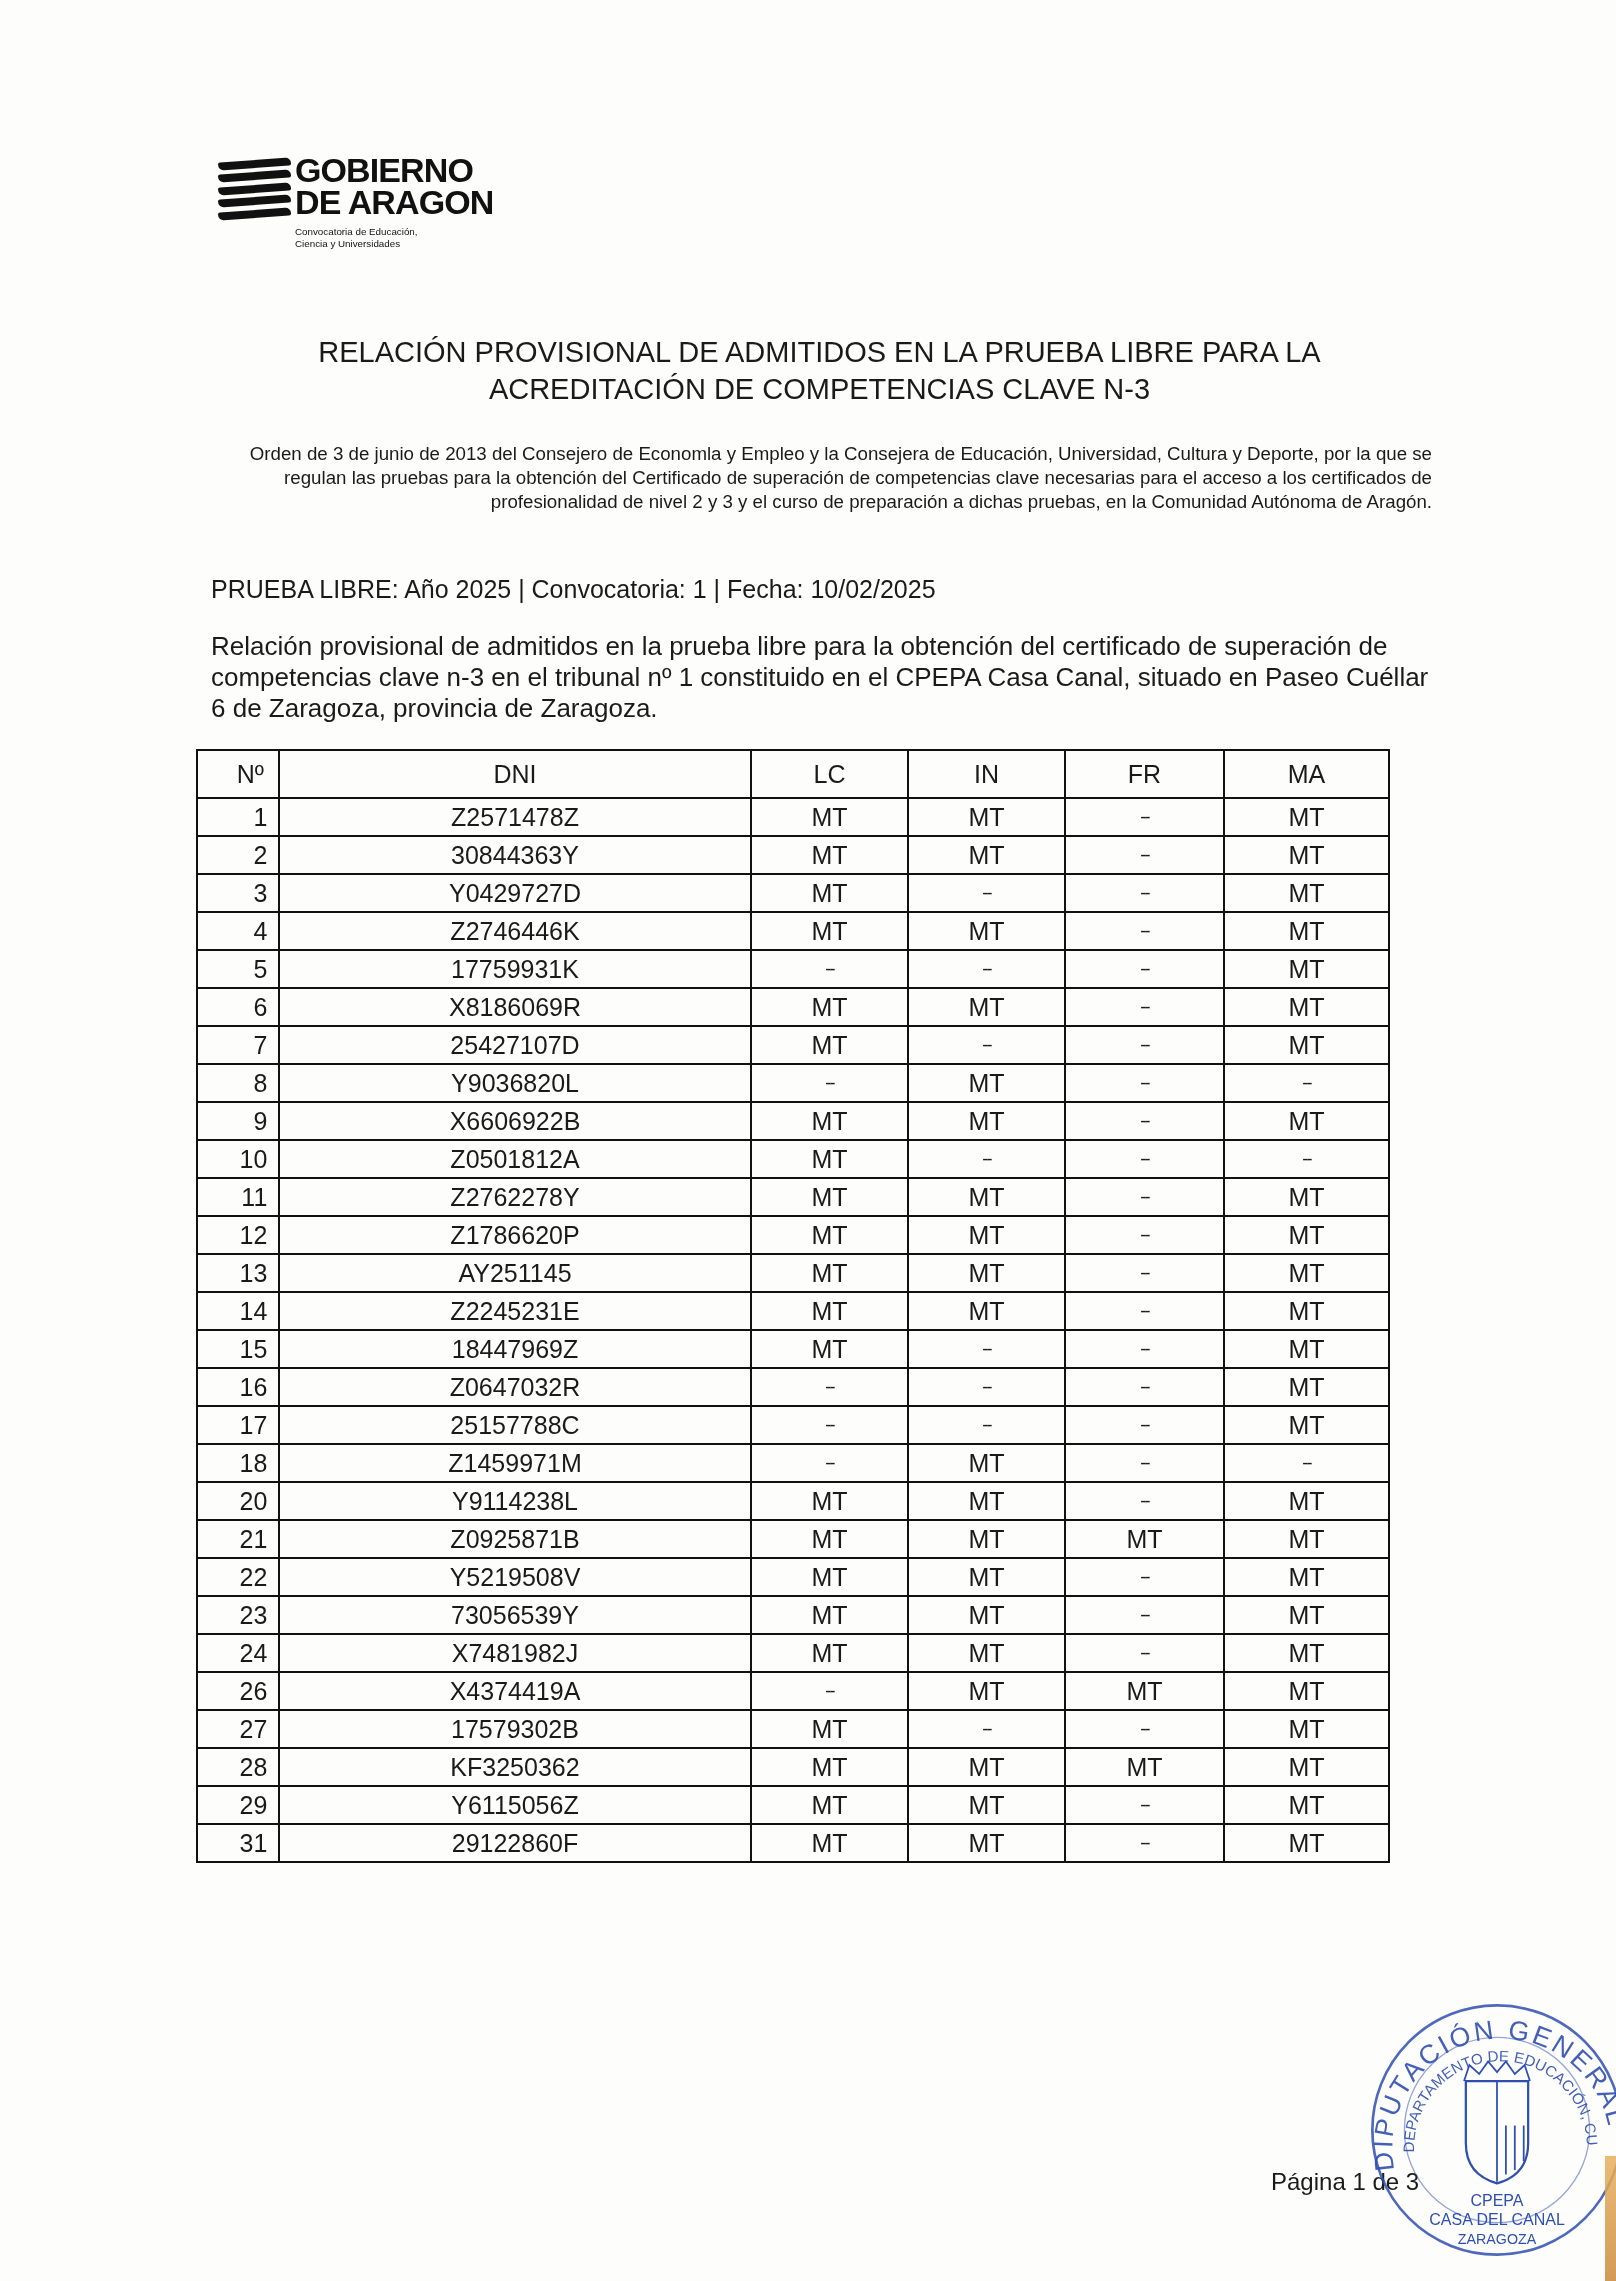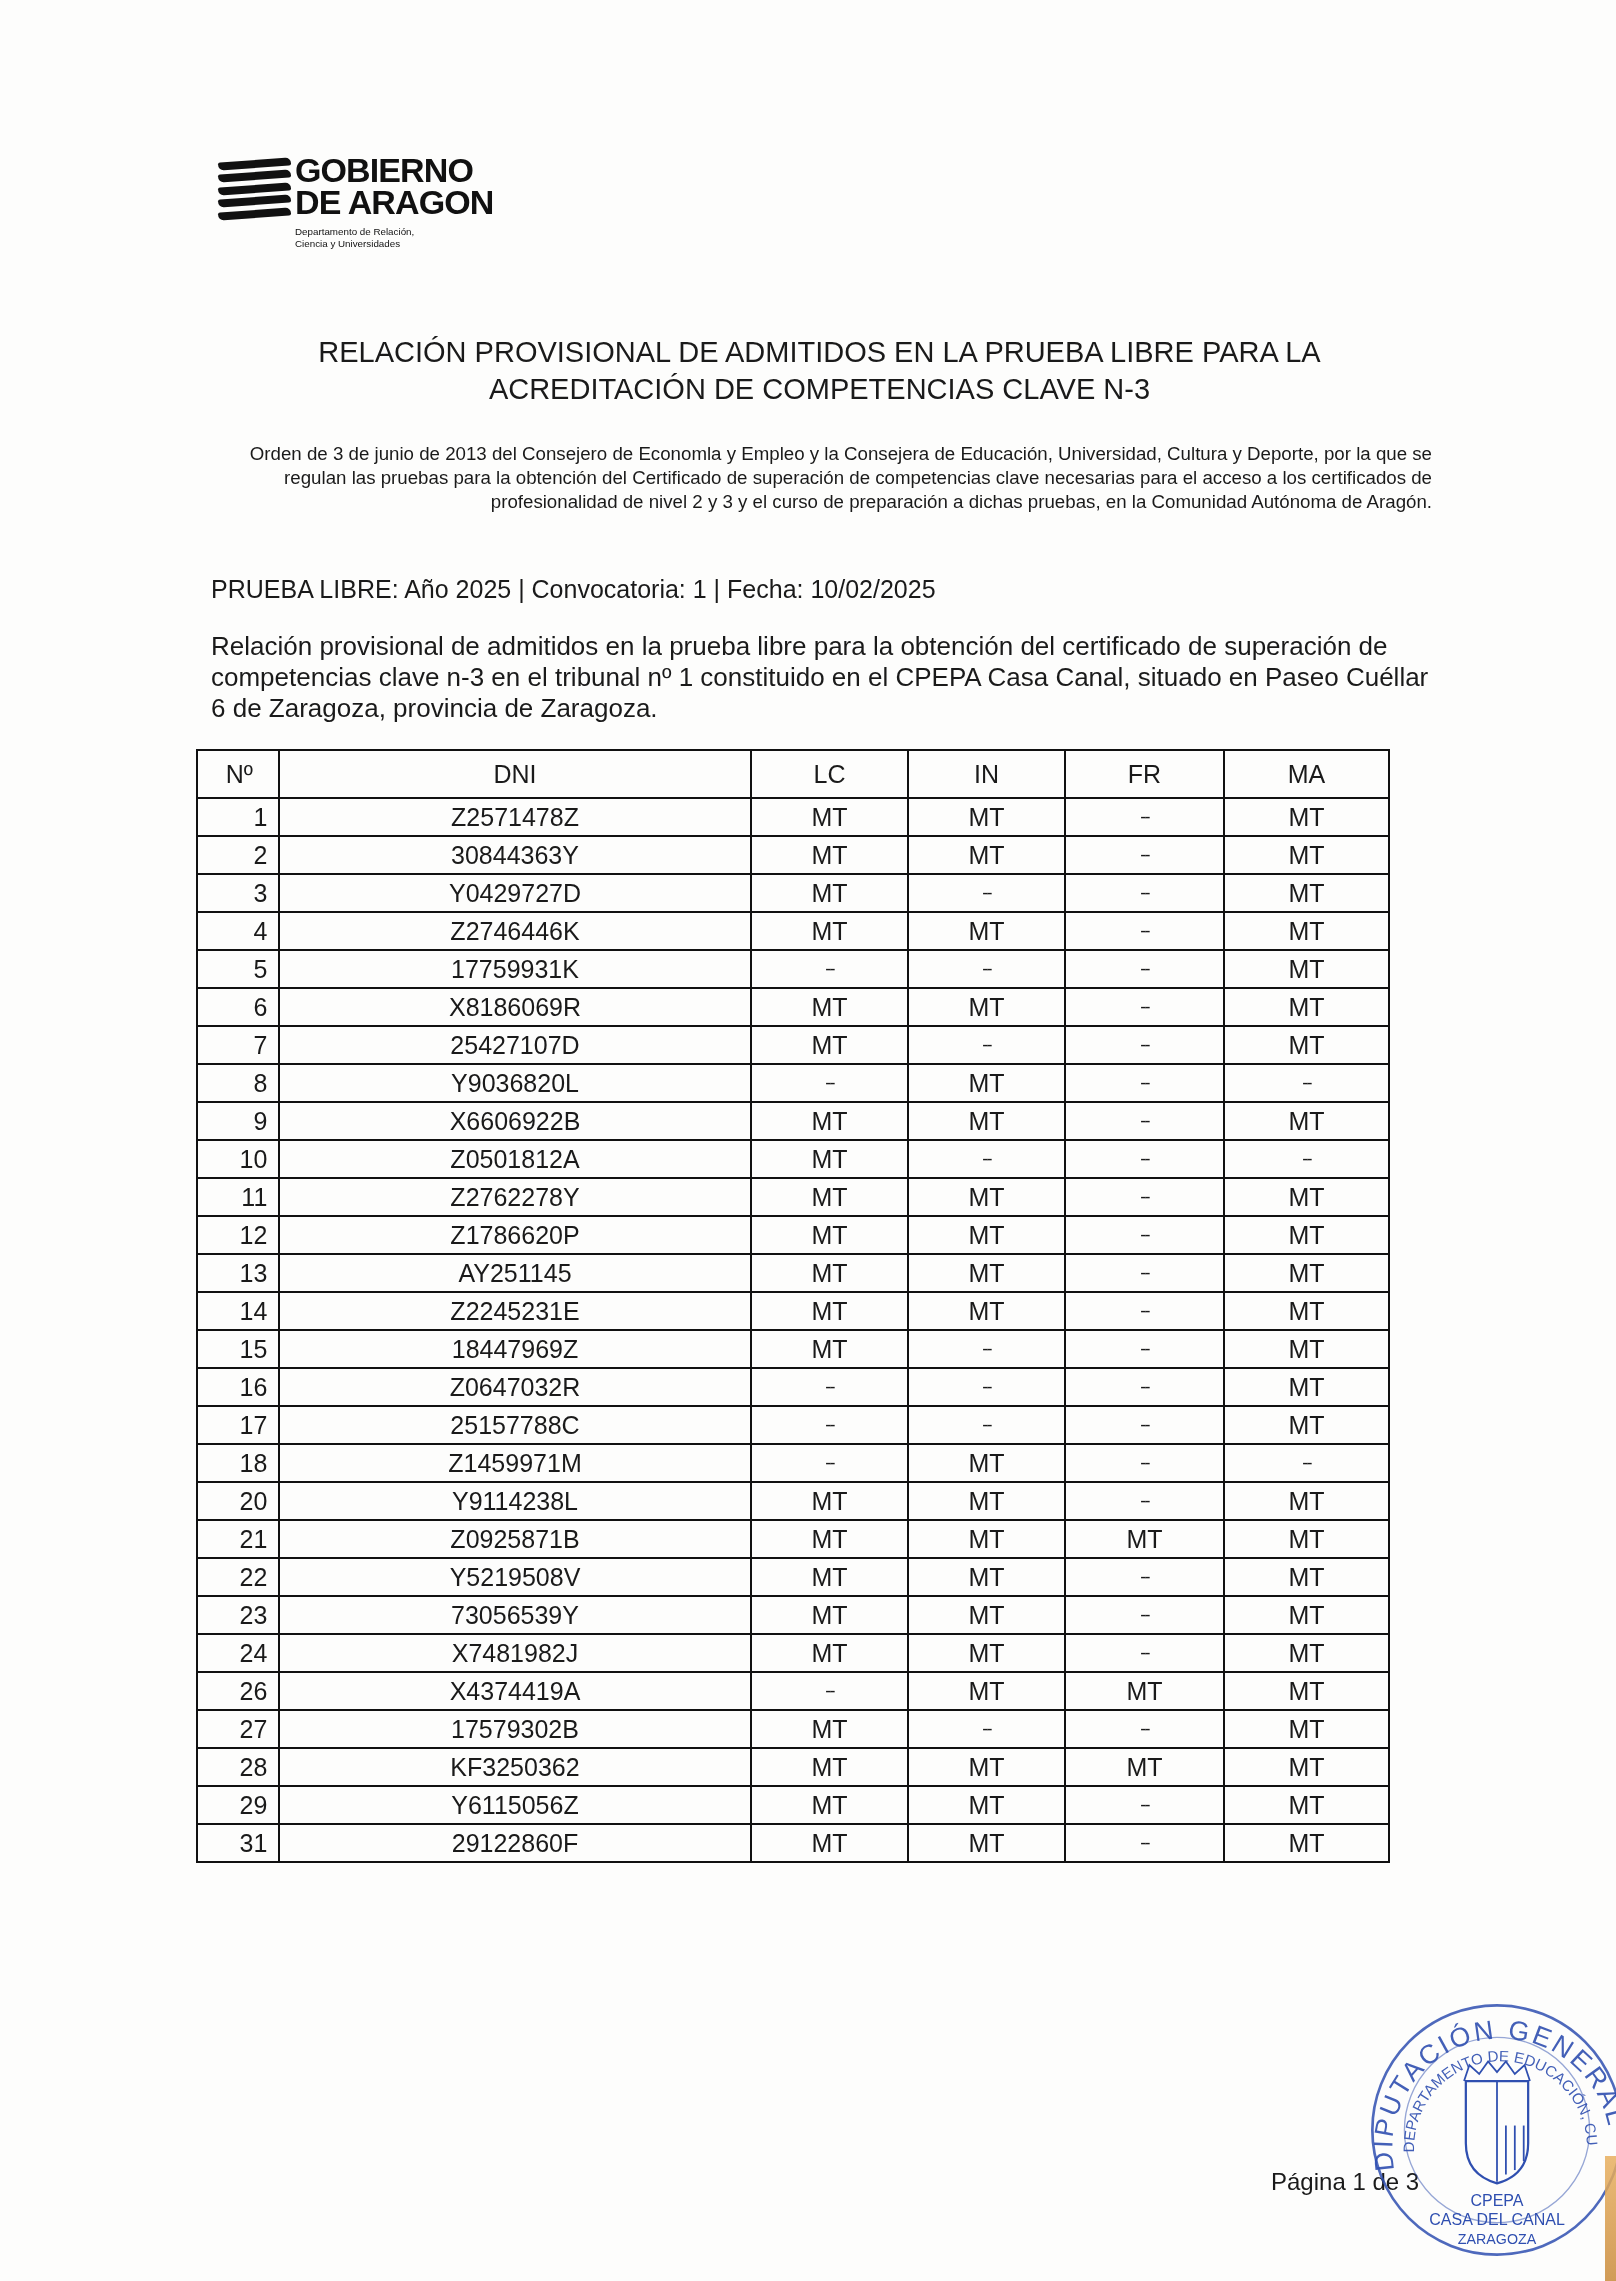--- a/index.html
+++ b/index.html
@@ -23,21 +23,21 @@
     position: absolute; left: 196px; top: 749px; width: 1191px;
     border-collapse: collapse; table-layout: fixed;
     font-size: 25px;
   }
   table.admitted th, table.admitted td {
     border: 2.7px solid #111; height: 36px; padding: 0 7.1px; text-align: center; vertical-align: middle;
     font-weight: normal;
   }
   table.admitted thead th { height: 46px; }
   table.admitted td.num { text-align: right; padding-right: 10.7px; }
-  table.admitted th.num { text-align: right; padding-right: 25px; }
+  table.admitted th.num { text-align: right; padding-right: 14px; }
   .dash { font-weight: bold; letter-spacing: -1.8px; font-size: 18px; }
 
   .page-num { position: absolute; left: 1271px; top: 2146px; font-size: 24px; margin-top: 22px; }
 
   .stamp { position: absolute; left: 1359px; top: 1992px; width: 276px; height: 276px; }
   .edge-stain { position: absolute; right: 0; top: 2156px; width: 10.7px; height: 125px; background: linear-gradient(#e8b060, #c98a3a); opacity: 0.85; }
 </style>
 </head>
 <body>
 
@@ -47,21 +47,21 @@
       <span></span>
       <span></span>
       <span></span>
       <span></span>
   </div>
   <div class="logo-name">
     <div>GOBIERNO</div>
     <div>DE ARAGON</div>
   </div>
   <div class="logo-sub">
-    <div>Departamento de Relación,</div>
+    <div>Convocatoria de Educación,</div>
     <div>Ciencia y Universidades</div>
   </div>
 </div>
 
 <div class="title">
   <div>RELACIÓN PROVISIONAL DE ADMITIDOS EN LA PRUEBA LIBRE PARA LA</div>
   <div>ACREDITACIÓN DE COMPETENCIAS CLAVE N-3</div>
 </div>
 
 <div class="order-text">Orden de 3 de junio de 2013 del Consejero de Economla y Empleo y la Consejera de Educación, Universidad, Cultura y Deporte, por la que se regulan las pruebas para la obtención del Certificado de superación de competencias clave necesarias para el acceso a los certificados de profesionalidad de nivel 2 y 3 y el curso de preparación a dichas pruebas, en la Comunidad Autónoma de Aragón.</div>

